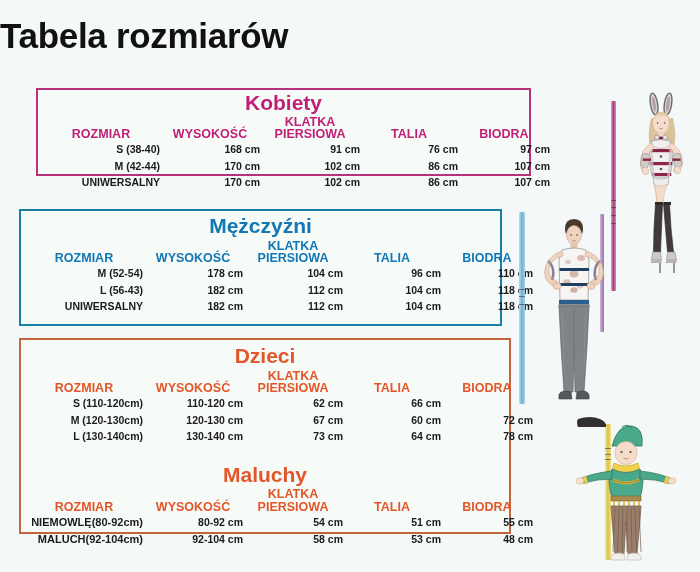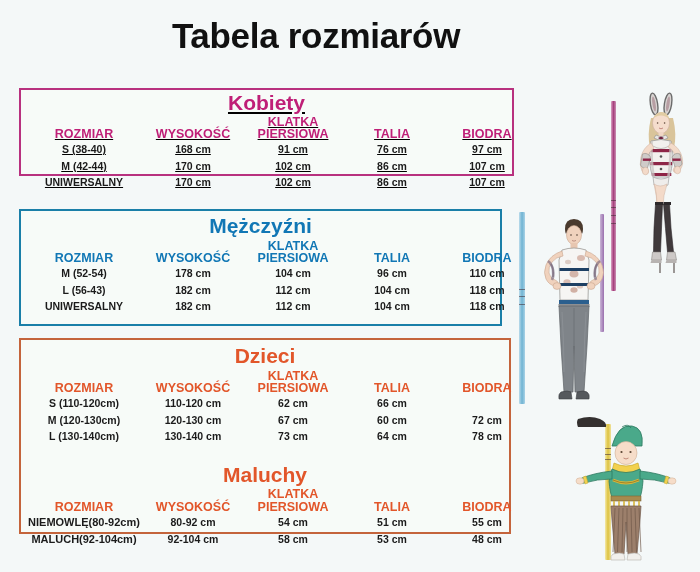--- a/index.html
+++ b/index.html
@@ -20,42 +20,41 @@
     width: 700px;
     height: 572px;
   }
 
   
   .page-title {
     position: absolute;
     top: 16px;
     left: 0;
     width: 632px;
-    text-align: center;
+    text-align: left;
     font-size: 35px;
     font-weight: bold;
     color: #111111;
     letter-spacing: -0.3px;
     font-family: "Liberation Sans", sans-serif;
   }
 
   
   .table-box {
     position: absolute;
     border: 2px solid #000;
     background: #f7fbf8;
     box-sizing: border-box;
   }
   .box-women {
-    left: 19px;
+    left: 36px;
     top: 88px;
     width: 495px;
     height: 88px;
     border-color: #b8317f;
-    text-decoration: underline;
   }
   .box-men {
     left: 19px;
     top: 209px;
     width: 483px;
     height: 117px;
     border-color: #1a7fa8;
   }
   .box-kids {
     left: 19px;
@@ -101,20 +100,21 @@
   }
 
   .data-row {
     font-size: 10.5px;
     font-weight: bold;
     color: #1b1b1b;
     line-height: 1.0;
   }
   .data-row > div {
     padding: 3px 0 3px 0;
+    text-align: right;
   }
 
   .sect-inner { padding: 0 4px; }
 
   .smallcapsish {
     font-size: 11px;
   }
 
   
   .art { position: absolute; }

